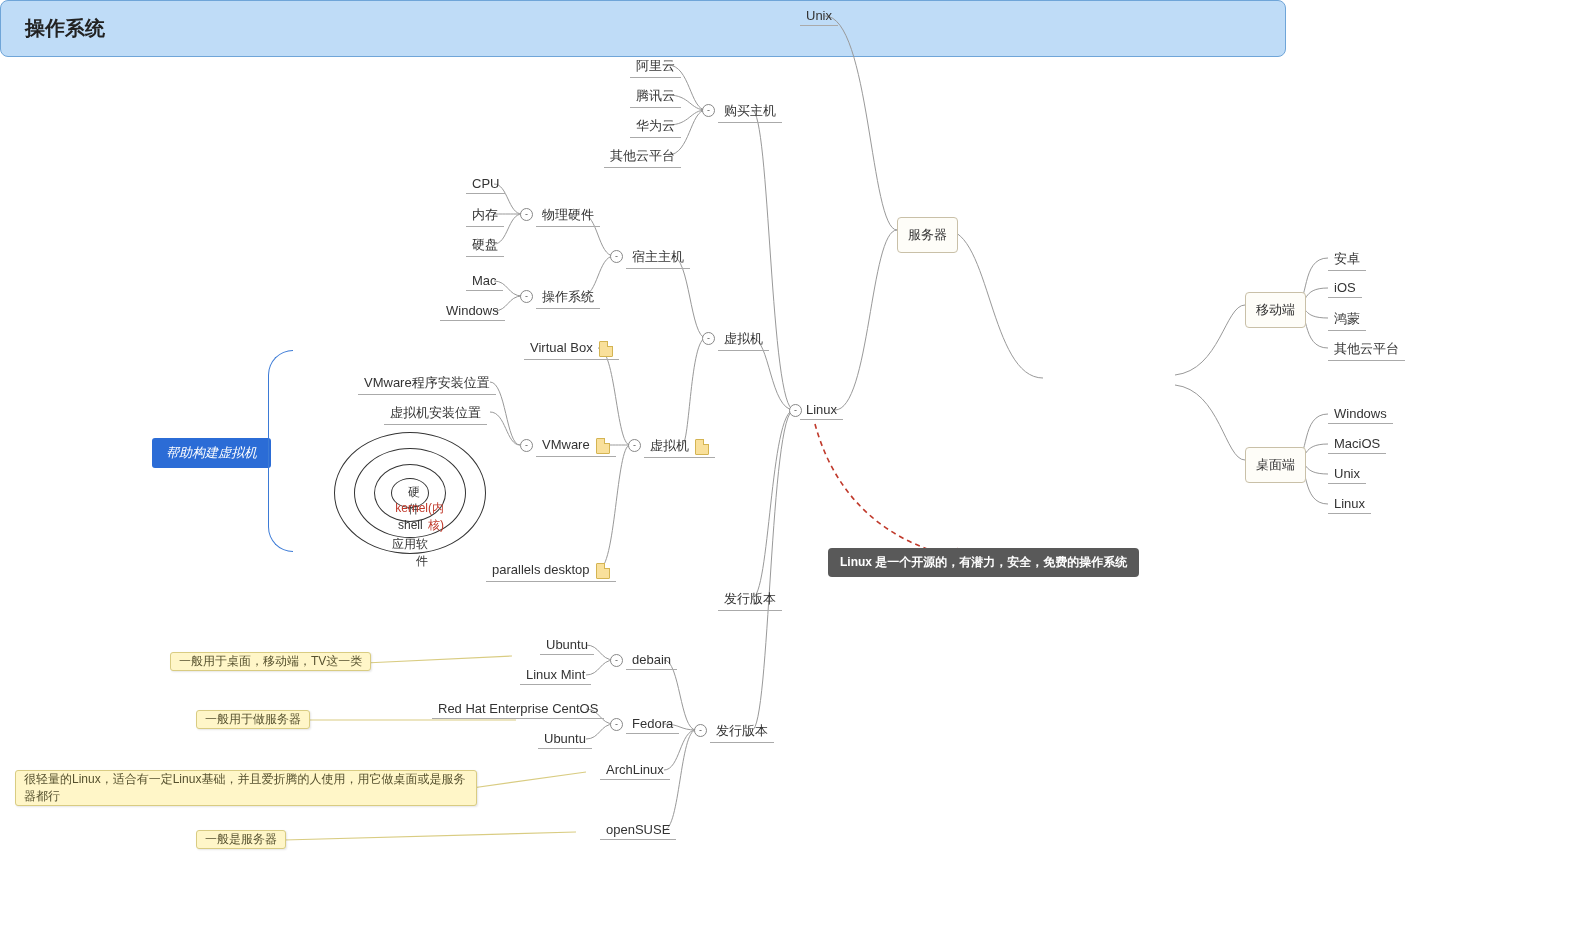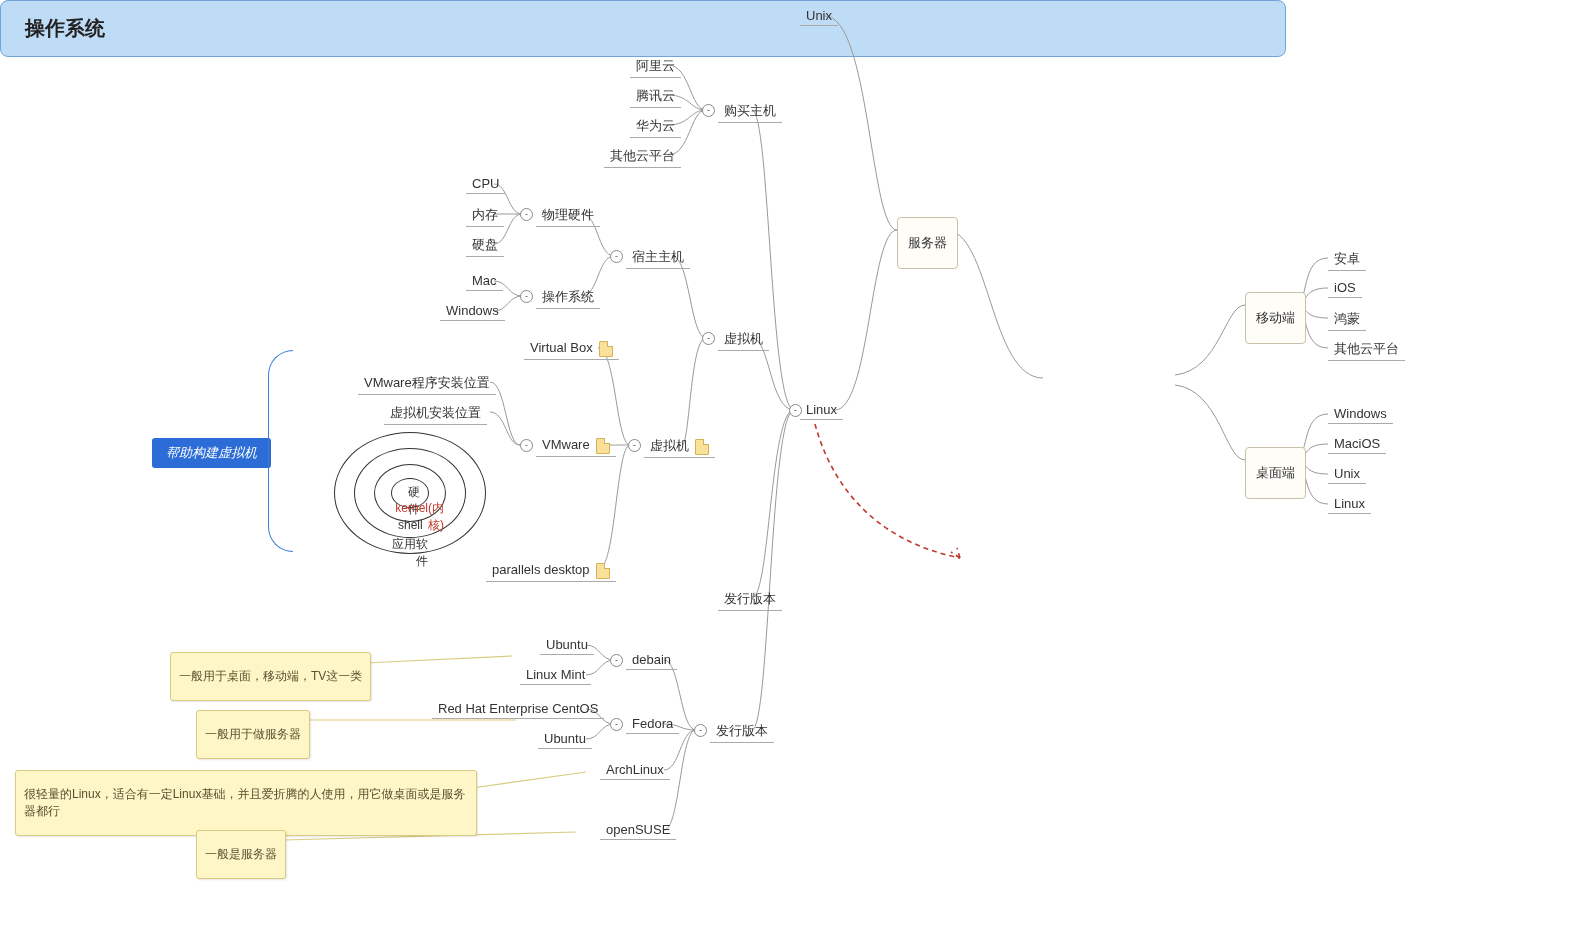--- a/index.html
+++ b/index.html
@@ -1,25 +1,25 @@
 <!DOCTYPE html>
 <html><head>
 <meta charset="utf-8">
 <style>
 body{margin:0;font-family:"Microsoft YaHei",Arial,sans-serif;font-size:13px;background:#fff;color:#333}
 .canvas{position:relative;width:1286px;height:945px}
-.node{position:absolute;border:1px solid #bbb;border-radius:4px;padding:16px 10px;background:#fff;white-space:nowrap}
+.node{position:absolute;border:1px solid #bbb;border-radius:4px;padding:8px 10px;background:#fff;white-space:nowrap}
 .node.boxed{background:#fefdf8;border-color:#c9c0a8}
 .root{background:#bfdcf7;border:1px solid #6fa5d8;border-radius:8px;font-size:20px;font-weight:bold;padding:14px 24px;color:#222}
 .leaf{position:absolute;white-space:nowrap;border-bottom:1px solid #aaa;padding:2px 6px}
 .note-icon{display:inline-block;width:12px;height:14px;background:#f9e09b;border:1px solid #d4b452;border-radius:1px;margin-left:6px;vertical-align:middle;position:relative}
 .note-icon::after{content:"";position:absolute;right:-1px;top:-1px;width:5px;height:5px;background:#fff;border-left:1px solid #d4b452;border-bottom:1px solid #d4b452}
 .toggle{position:absolute;width:11px;height:11px;border:1px solid #888;border-radius:50%;background:#fff;font-size:9px;line-height:10px;text-align:center;color:#555}
 .callout{position:absolute;background:#595959;color:#fff;font-size:12px;padding:6px 12px;border-radius:4px;font-weight:bold}
-.tag{position:absolute;background:#fff6c8;border:1px solid #d9cc82;border-radius:3px;padding:15px 8px;font-size:12px;color:#56512e;box-shadow:1px 1px 2px rgba(0,0,0,.1)}
+.tag{position:absolute;background:#fff6c8;border:1px solid #d9cc82;border-radius:3px;padding:0 8px;font-size:12px;color:#56512e;box-shadow:1px 1px 2px rgba(0,0,0,.1)}
 .blue-label{position:absolute;background:#2b6cd6;color:#fff;font-style:italic;font-size:13px;padding:6px 14px;border-radius:3px}
 svg.links{position:absolute;top:0;left:0;width:1593px;height:945px;pointer-events:none}
 svg.links path{fill:none;stroke:#999;stroke-width:1}
 svg.links path.dashed{stroke:#c0392b;stroke-width:1.6;stroke-dasharray:5 4}
 .brace{position:absolute;border:1.4px solid #3b7ad6;border-right:none;border-radius:30px 0 0 30px;width:24px}
 .ring{position:absolute;border:1px solid #333;border-radius:50%}
 .ring-label{position:absolute;font-size:12px;text-align:right}
 </style>
 </head>
 <body>
@@ -176,19 +176,20 @@
 <div class="ring" style="left:334px;top:432px;width:150px;height:120px"></div>
 <div class="ring" style="left:354px;top:448px;width:110px;height:88px"></div>
 <div class="ring" style="left:374px;top:464px;width:70px;height:56px"></div>
 <div class="ring" style="left:391px;top:478px;width:36px;height:28px"></div>
 <div class="ring-label" style="left:400px;top:484px;width:20px">硬件</div>
 <div class="ring-label" style="left:384px;top:500px;width:60px;color:#c0392b">kernel(内核)</div>
 <div class="ring-label" style="left:398px;top:518px;width:24px">shell</div>
 <div class="ring-label" style="left:392px;top:536px;width:36px">应用软件</div>
 </div>
 
+<div class="callout" style="left:828px;top:548px">Linux 是一个开源的，有潜力，安全，免费的操作系统</div>
 
 <div class="tag" style="left:170px;top:652px">一般用于桌面，移动端，TV这一类</div>
 <div class="tag" style="left:196px;top:710px">一般用于做服务器</div>
 <div class="tag" style="left:15px;top:770px;white-space:normal;width:444px">很轻量的Linux，适合有一定Linux基础，并且爱折腾的人使用，用它做桌面或是服务器都行</div>
 <div class="tag" style="left:196px;top:830px">一般是服务器</div>
 
 </div>
 
 </body></html>

